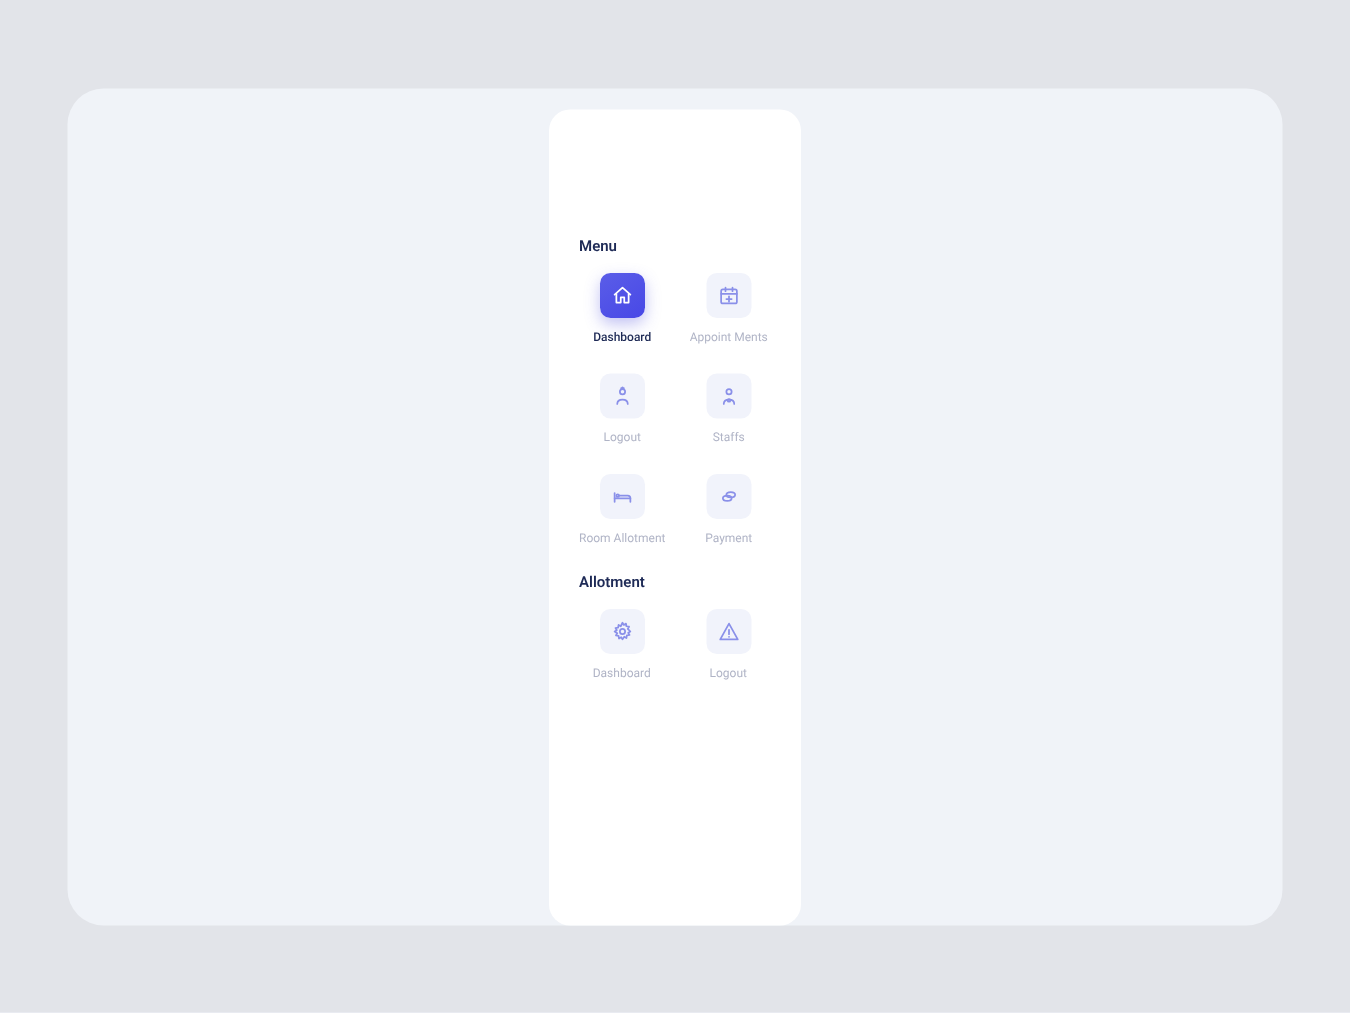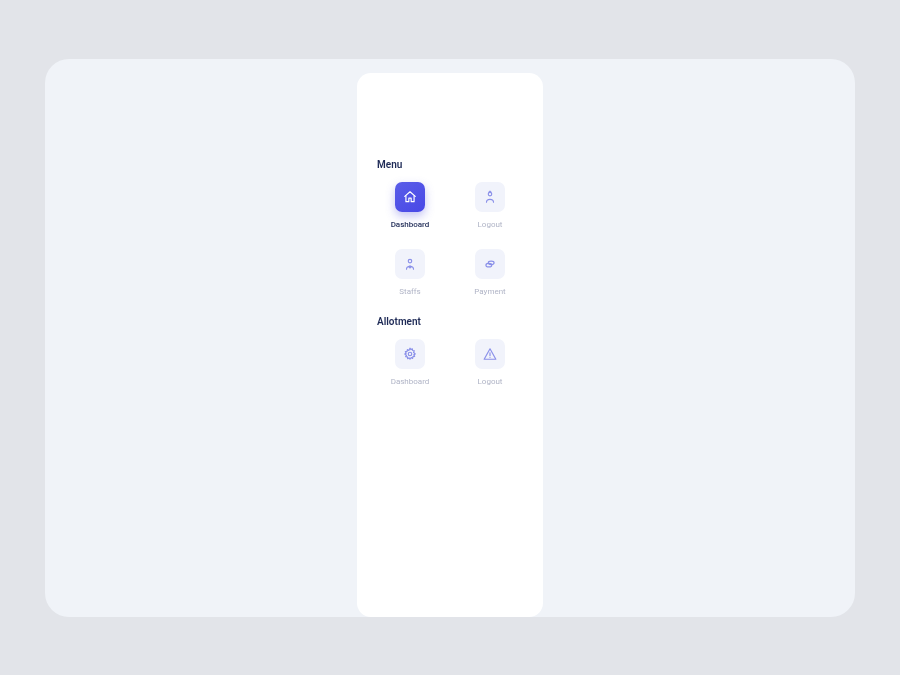--- a/index.html
+++ b/index.html
@@ -17,21 +17,21 @@
     width: 810px;
     height: 558px;
     background: #f0f3f8;
     border-radius: 24px;
     display: flex;
     justify-content: center;
     align-items: flex-start;
     padding-top: 14px;
   }
   .panel {
-    width: 186px;
+    width: 168px;
     height: 544px;
     background: #ffffff;
     border-radius: 14px;
     padding: 34px 20px 20px;
   }
   .section-title {
     font-size: 10px;
     font-weight: 600;
     color: #1e2a56;
     margin-bottom: 12px;
@@ -91,20 +91,33 @@
       <div class="tile">
         <div class="tile-icon active">
           <svg width="14" height="14" viewBox="0 0 24 24" fill="none" stroke="currentColor" stroke-width="2" stroke-linecap="round" stroke-linejoin="round">
             <path d="M3 11l9-8 9 8"></path>
               <path d="M5 10v10h5v-6h4v6h5V10"></path>
           </svg>
         </div>
         <div class="tile-label active">Dashboard</div>
       </div>
 
+      <div class="tile">
+        <div class="tile-icon">
+          <svg width="14" height="14" viewBox="0 0 24 24" fill="none" stroke="currentColor" stroke-width="2" stroke-linecap="round" stroke-linejoin="round">
+            <rect x="3" y="5" width="18" height="16" rx="2"></rect>
+              <line x1="8" y1="3" x2="8" y2="7"></line>
+              <line x1="16" y1="3" x2="16" y2="7"></line>
+              <line x1="3" y1="10" x2="21" y2="10"></line>
+              <line x1="12" y1="13" x2="12" y2="19"></line>
+              <line x1="9" y1="16" x2="15" y2="16"></line>
+          </svg>
+        </div>
+        <div class="tile-label">Appoint Ments</div>
+      </div>
 
       <div class="tile">
         <div class="tile-icon">
           <svg width="14" height="14" viewBox="0 0 24 24" fill="none" stroke="currentColor" stroke-width="2" stroke-linecap="round" stroke-linejoin="round">
             <circle cx="12" cy="7" r="3"></circle>
               <path d="M6 21c0-3 2.5-5 6-5s6 2 6 5"></path>
               <line x1="12" y1="4" x2="12" y2="2"></line>
               <line x1="10.5" y1="3" x2="13.5" y2="3"></line>
           </svg>
         </div>
@@ -115,20 +128,31 @@
         <div class="tile-icon">
           <svg width="14" height="14" viewBox="0 0 24 24" fill="none" stroke="currentColor" stroke-width="2" stroke-linecap="round" stroke-linejoin="round">
             <circle cx="12" cy="7" r="3"></circle>
               <path d="M6 21c0-3 2.5-5 6-5s6 2 6 5"></path>
               <circle cx="12" cy="17" r="1.5"></circle>
           </svg>
         </div>
         <div class="tile-label">Staffs</div>
       </div>
 
+      <div class="tile">
+        <div class="tile-icon">
+          <svg width="14" height="14" viewBox="0 0 24 24" fill="none" stroke="currentColor" stroke-width="2" stroke-linecap="round" stroke-linejoin="round">
+            <path d="M3 18V8"></path>
+              <path d="M3 14h18v4"></path>
+              <path d="M8 11h10a3 3 0 0 1 3 3"></path>
+              <circle cx="6.5" cy="11" r="1.5"></circle>
+          </svg>
+        </div>
+        <div class="tile-label">Room Allotment</div>
+      </div>
 
       <div class="tile">
         <div class="tile-icon">
           <svg width="14" height="14" viewBox="0 0 24 24" fill="none" stroke="currentColor" stroke-width="2" stroke-linecap="round" stroke-linejoin="round">
             <ellipse cx="10" cy="14" rx="5" ry="3"></ellipse>
               <ellipse cx="14" cy="10" rx="5" ry="3"></ellipse>
           </svg>
         </div>
         <div class="tile-label">Payment</div>
       </div>

